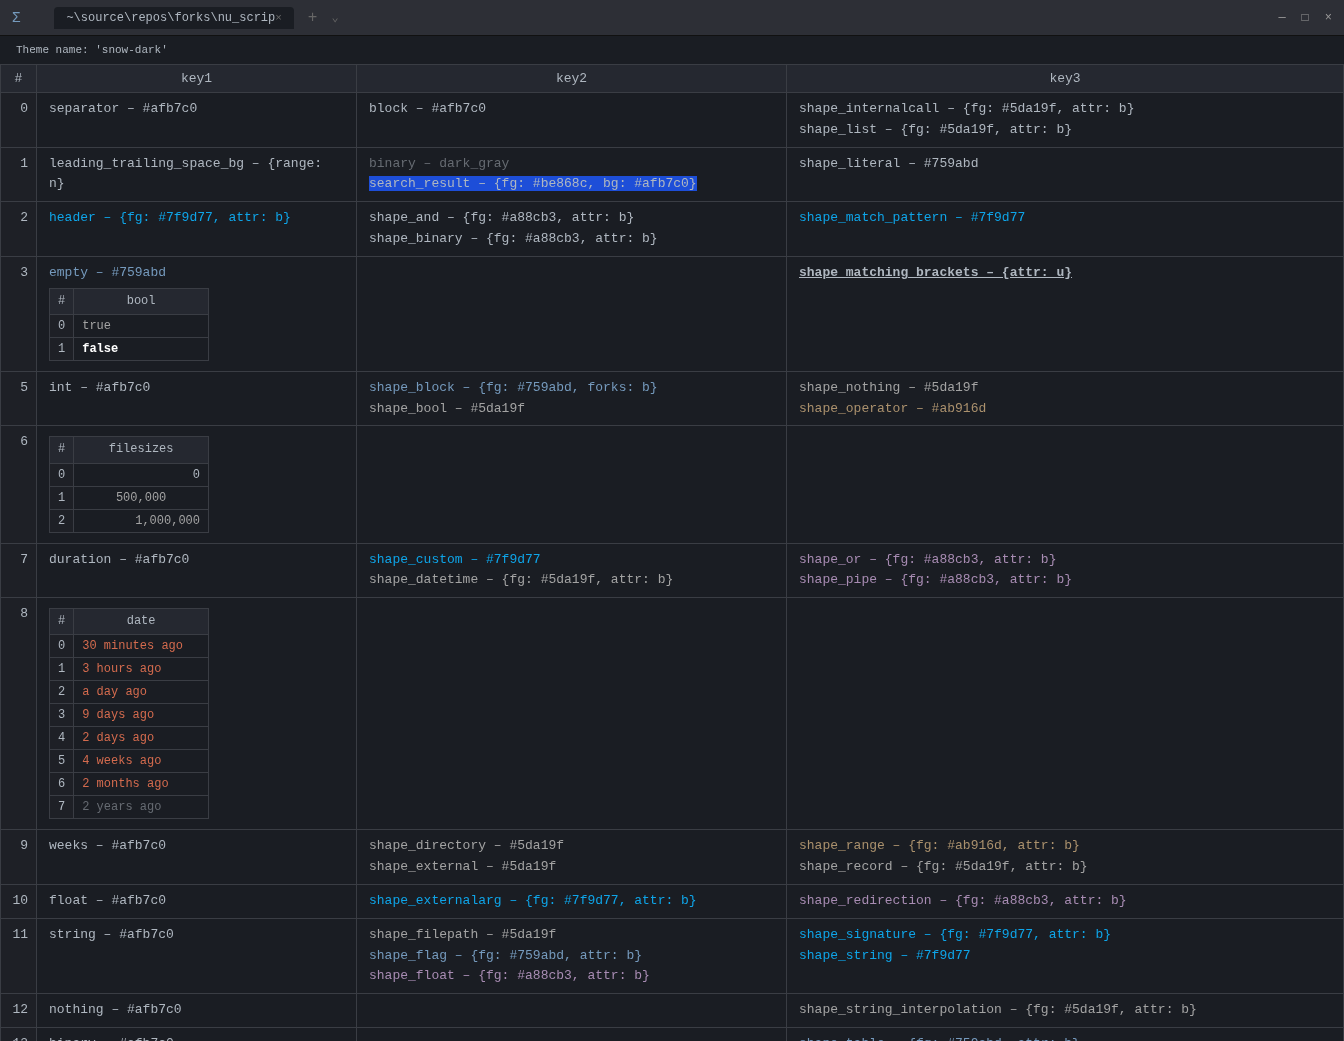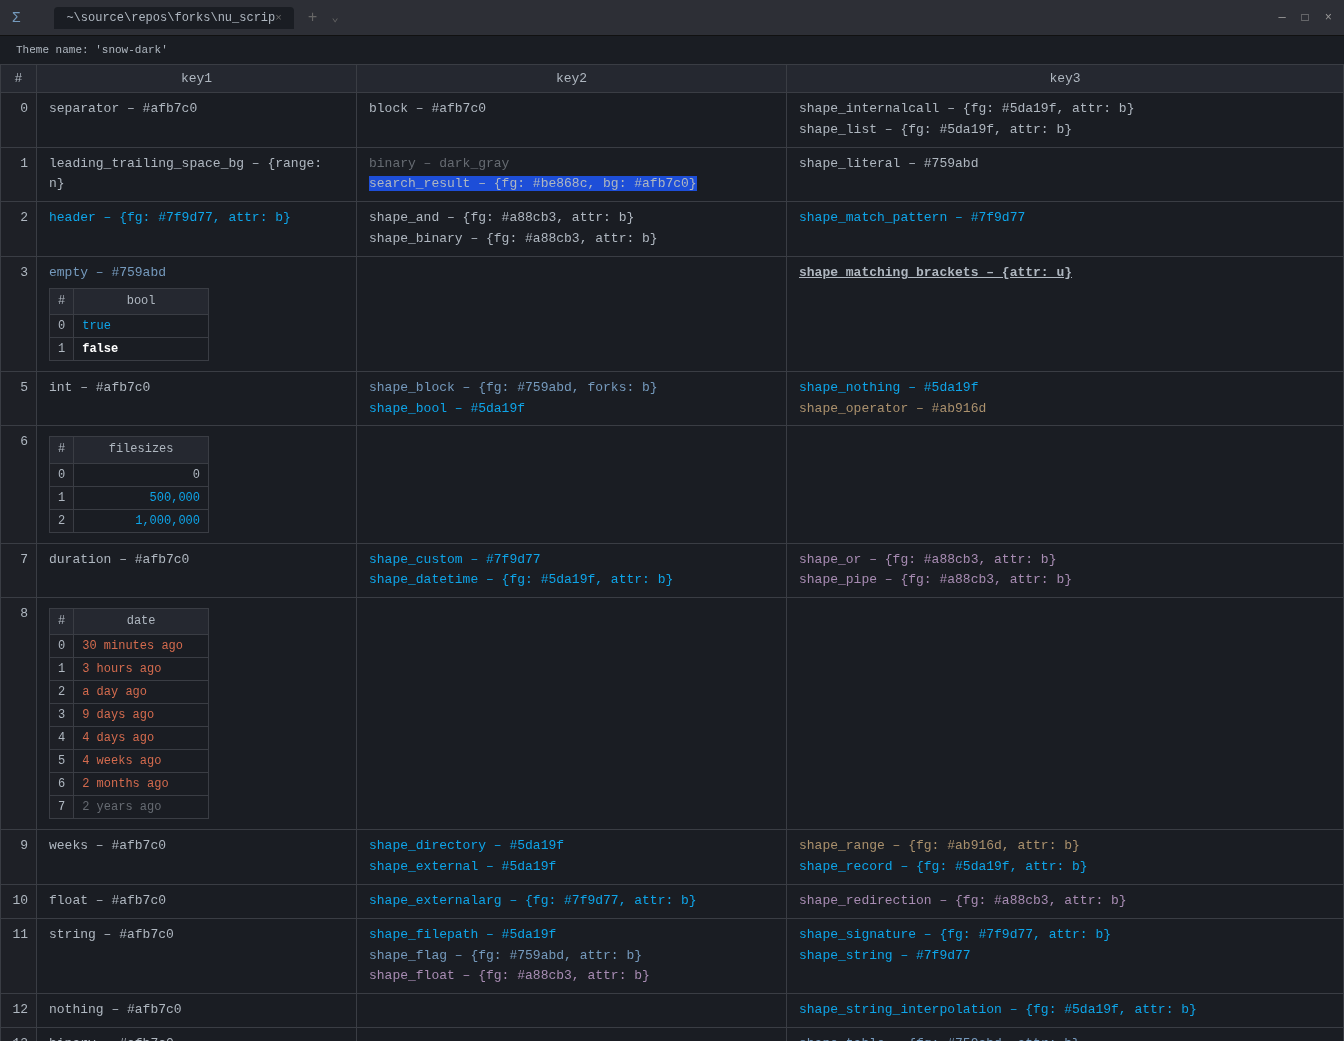--- a/index.html
+++ b/index.html
@@ -128,21 +128,21 @@
       color: #afb7c0;
       text-align: right;
       width: 24px;
       background: #1e2026;
     }
 
     
     .c-afb7c0 { color: #afb7c0; }
     .c-7f9d77 { color: #0ea5e9; }
     .c-759abd { color: #759abd; }
-    .c-5da19f { color: #0ea5e9; }
+    .c-5da19f { color: #a3a3a3; }
     .c-a88cb3 { color: #a88cb3; }
     .c-ab916d { color: #ab916d; }
     .c-orange  { color: #d46b4e; text-align: center; }
     .c-gray    { color: #666b72; }
 
     
     .highlight-search {
       background: #1d4ed8;
       color: #afb7c0;
       display: inline;
@@ -263,21 +263,21 @@
               <th>filesizes</th>
             </tr>
           </thead>
           <tbody>
             <tr>
               <td class="idx">0</td>
               <td style="text-align:right;"><span class="c-afb7c0">0</span></td>
             </tr>
             <tr>
               <td class="idx">1</td>
-              <td style="text-align:right;"><span class="c-5da19f">500,000</span></td>
+              <td style="text-align:center;"><span class="c-5da19f">500,000</span></td>
             </tr>
             <tr>
               <td class="idx">2</td>
               <td style="text-align:right;"><span class="c-5da19f">1,000,000</span></td>
             </tr>
           </tbody>
         </table>
       </td>
       <td></td>
       <td></td>
@@ -318,21 +318,21 @@
             <tr>
               <td class="idx">2</td>
               <td><span class="c-orange">a day ago</span></td>
             </tr>
             <tr>
               <td class="idx">3</td>
               <td><span class="c-orange">9 days ago</span></td>
             </tr>
             <tr>
               <td class="idx">4</td>
-              <td><span class="c-orange">4 days ago</span></td>
+              <td><span class="c-orange">2 days ago</span></td>
             </tr>
             <tr>
               <td class="idx">5</td>
               <td><span class="c-orange">4 weeks ago</span></td>
             </tr>
             <tr>
               <td class="idx">6</td>
               <td><span class="c-orange">2 months ago</span></td>
             </tr>
             <tr>

